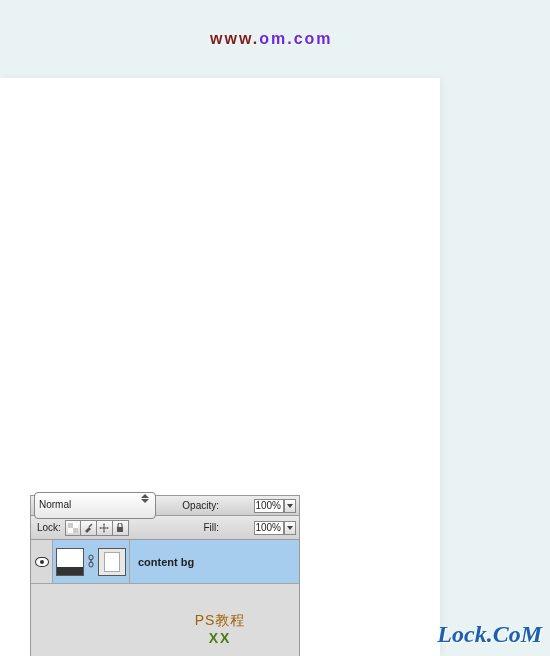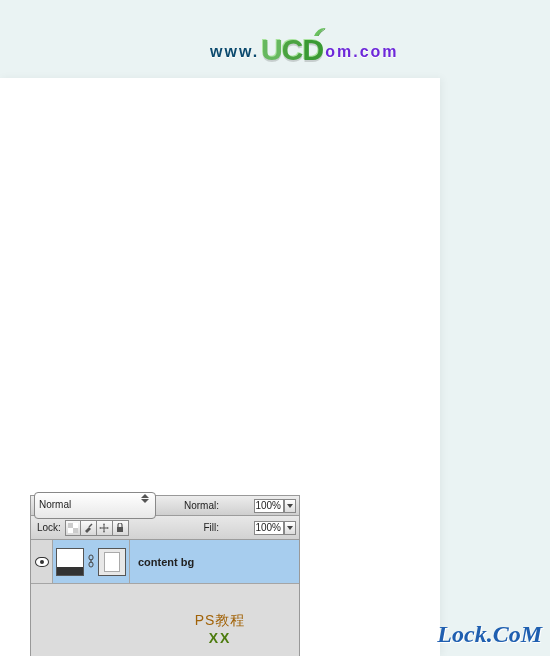--- a/index.html
+++ b/index.html
@@ -19,21 +19,21 @@
   }
   .logo-wrap {
     position: absolute;
     left: 210px;
     top: 30px;
     display: flex;
     align-items: baseline;
     font-family: "Trebuchet MS", Verdana, sans-serif;
   }
   .www-left {
-    color: #0c4a6e;
+    color: #7f1d1d;
     font-size: 16px;
     letter-spacing: 2px;
     font-weight: 600;
     text-shadow: 0 1px 0 #fff;
   }
   .logo-UCD {
     font-size: 30px;
     font-weight: 900;
     letter-spacing: -1px;
     margin: 0 2px;
@@ -260,45 +260,37 @@
     color:#1f5fb0;
     text-shadow: 1px 1px 0 #fff;
   }
 </style>
 </head>
 <body>
 
 <div class="header">
   <div class="logo-wrap">
     <span class="www-left">www.</span>
-    <span class="logo-UCD">
-      <span class="letter-U">U</span><span class="letter-C">C</span><span class="letter-D"><span>D</span>
-        <svg class="leaf" viewBox="0 0 14 10">
-          <path d="M1 9 Q5 0 13 1 Q8 3 5 9 Z" fill="#6ac15f"></path>
-          <path d="M5 9 Q7 5 12 2" stroke="#3d8d33" stroke-width="0.8" fill="none"></path>
-        </svg>
-      </span>
-    </span>
     <span class="www-right">om.com</span>
   </div>
 </div>
 
 <div class="canvas-area">
 
   <div class="panel">
 
     <div class="panel-row1">
       <div class="blend-select">
         <span>Normal</span>
         <div class="stepper">
           <div class="up"></div>
             <div class="dn"></div>
         </div>
       </div>
-      <span class="label-sm">Normal:</span>
+      <span class="label-sm">Opacity:</span>
       <div class="pct-input">100%</div>
       <div class="tiny-drop"></div>
     </div>
 
     <div class="panel-row2">
       <span>Lock:</span>
       <div class="lock-group">
         <div class="lock-btn">
           <svg width="10" height="10">
               <rect x="0" y="0" width="5" height="5" fill="#ccc"></rect>

